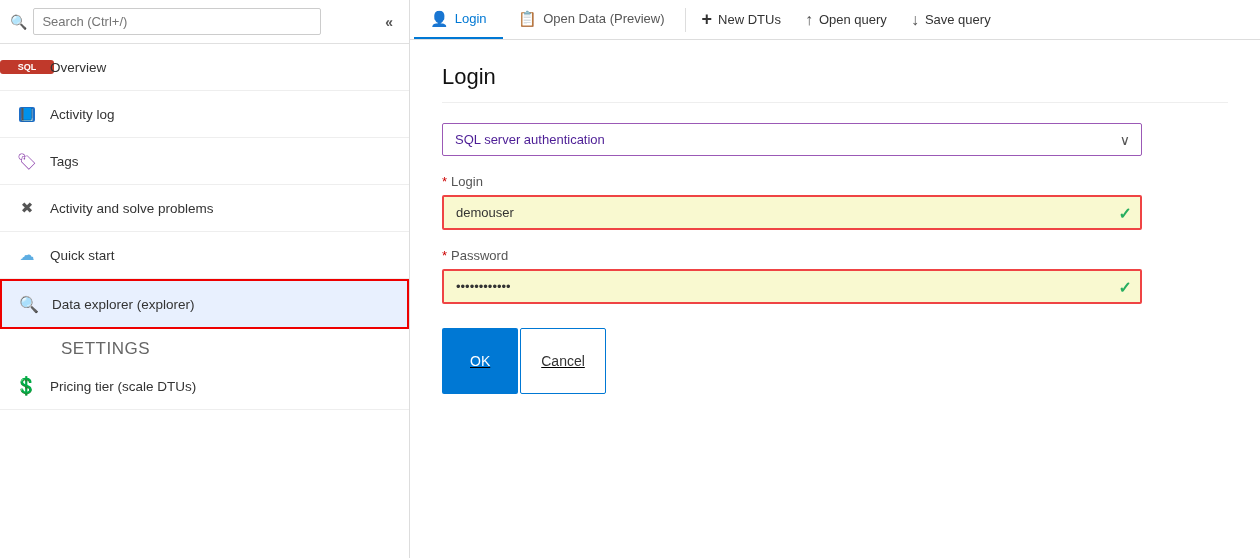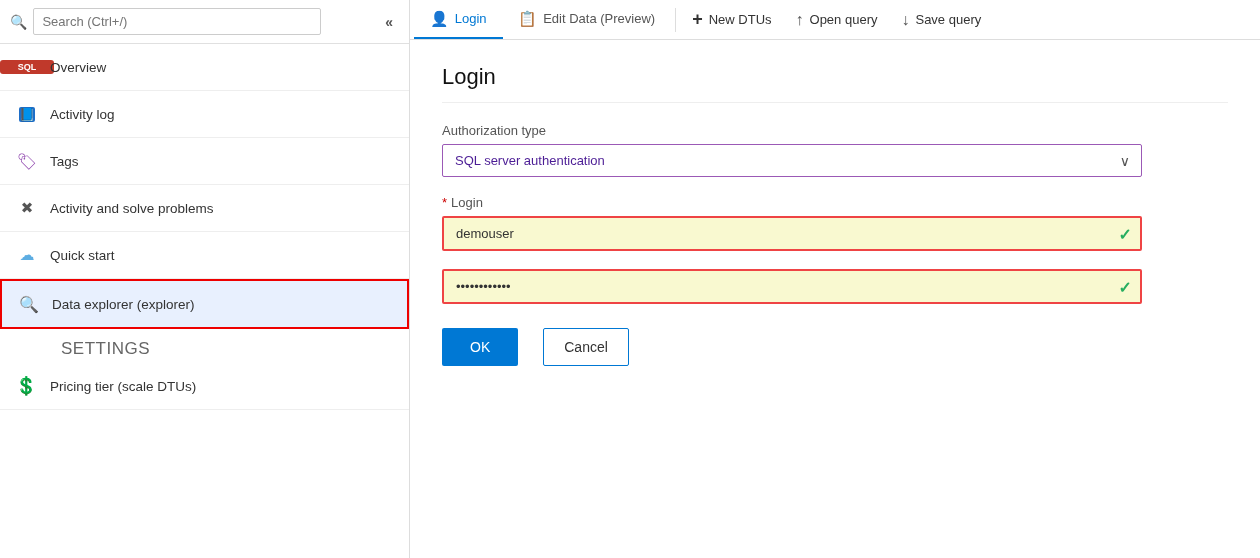--- a/index.html
+++ b/index.html
@@ -215,37 +215,38 @@
       position: absolute;
       right: 10px;
       top: 50%;
       transform: translateY(-50%);
       color: #27ae60;
       font-size: 16px;
       font-weight: bold;
     }
     .btn-row {
       display: flex;
-      gap: 25px;
+      gap: 2px;
       margin-top: 24px;
+      text-decoration: underline;
     }
     .btn-ok {
       background: #0078d4;
       color: #fff;
       border: none;
       padding: 10px 28px;
       font-size: 14px;
       cursor: pointer;
       border-radius: 2px;
     }
     .btn-cancel {
       background: #fff;
       color: #333;
       border: 1px solid #0078d4;
-      padding: 10px 20px;
+      padding: 24px 20px;
       font-size: 14px;
       cursor: pointer;
       border-radius: 2px;
     }
   </style>
 </head>
 <body>
 
 <div class="sidebar">
   <div class="search-bar">
@@ -312,21 +313,21 @@
 
   <div class="toolbar">
 
     <div class="tab active">
       <span class="tab-icon">👤</span>
       <span>Login</span>
     </div>
 
     <div class="tab">
       <span class="tab-icon">📋</span>
-      <span>Edit Data (Preview)</span>
+      <span>Open Data (Preview)</span>
     </div>
     <div class="toolbar-sep"></div>
 
     <button class="toolbar-btn">
       <span class="btn-icon" style="font-size:18px; font-weight:bold; color:#333;">+</span>
       <span>New DTUs</span>
     </button>
 
     <button class="toolbar-btn">
       <span class="btn-icon">↑</span>
@@ -336,21 +337,20 @@
     <button class="toolbar-btn">
       <span class="btn-icon">↓</span>
       <span>Save query</span>
     </button>
   </div>
 
   <div class="content">
     <div class="page-title">Login</div>
 
     <div class="form-section">
-      <div class="form-label">Authorization type</div>
       <div class="select-wrapper">
         <select>
           <option>SQL server authentication</option>
           <option>Active Directory</option>
           <option>Windows Authentication</option>
         </select>
         <span class="select-chevron">∨</span>
       </div>
     </div>
 
@@ -358,20 +358,23 @@
       <div class="form-label">
         <span class="required-star">*</span><span>Login</span>
       </div>
       <div class="input-wrapper">
         <input type="text" value="demouser" style="">
         <span class="input-check">✓</span>
       </div>
     </div>
 
     <div class="form-section">
+      <div class="form-label">
+        <span class="required-star">*</span><span>Password</span>
+      </div>
       <div class="input-wrapper">
         <input type="password" value="demopassword" style="">
         <span class="input-check">✓</span>
       </div>
     </div>
 
     <div class="btn-row">
       <button class="btn-ok">OK</button>
       <button class="btn-cancel">Cancel</button>
     </div>

